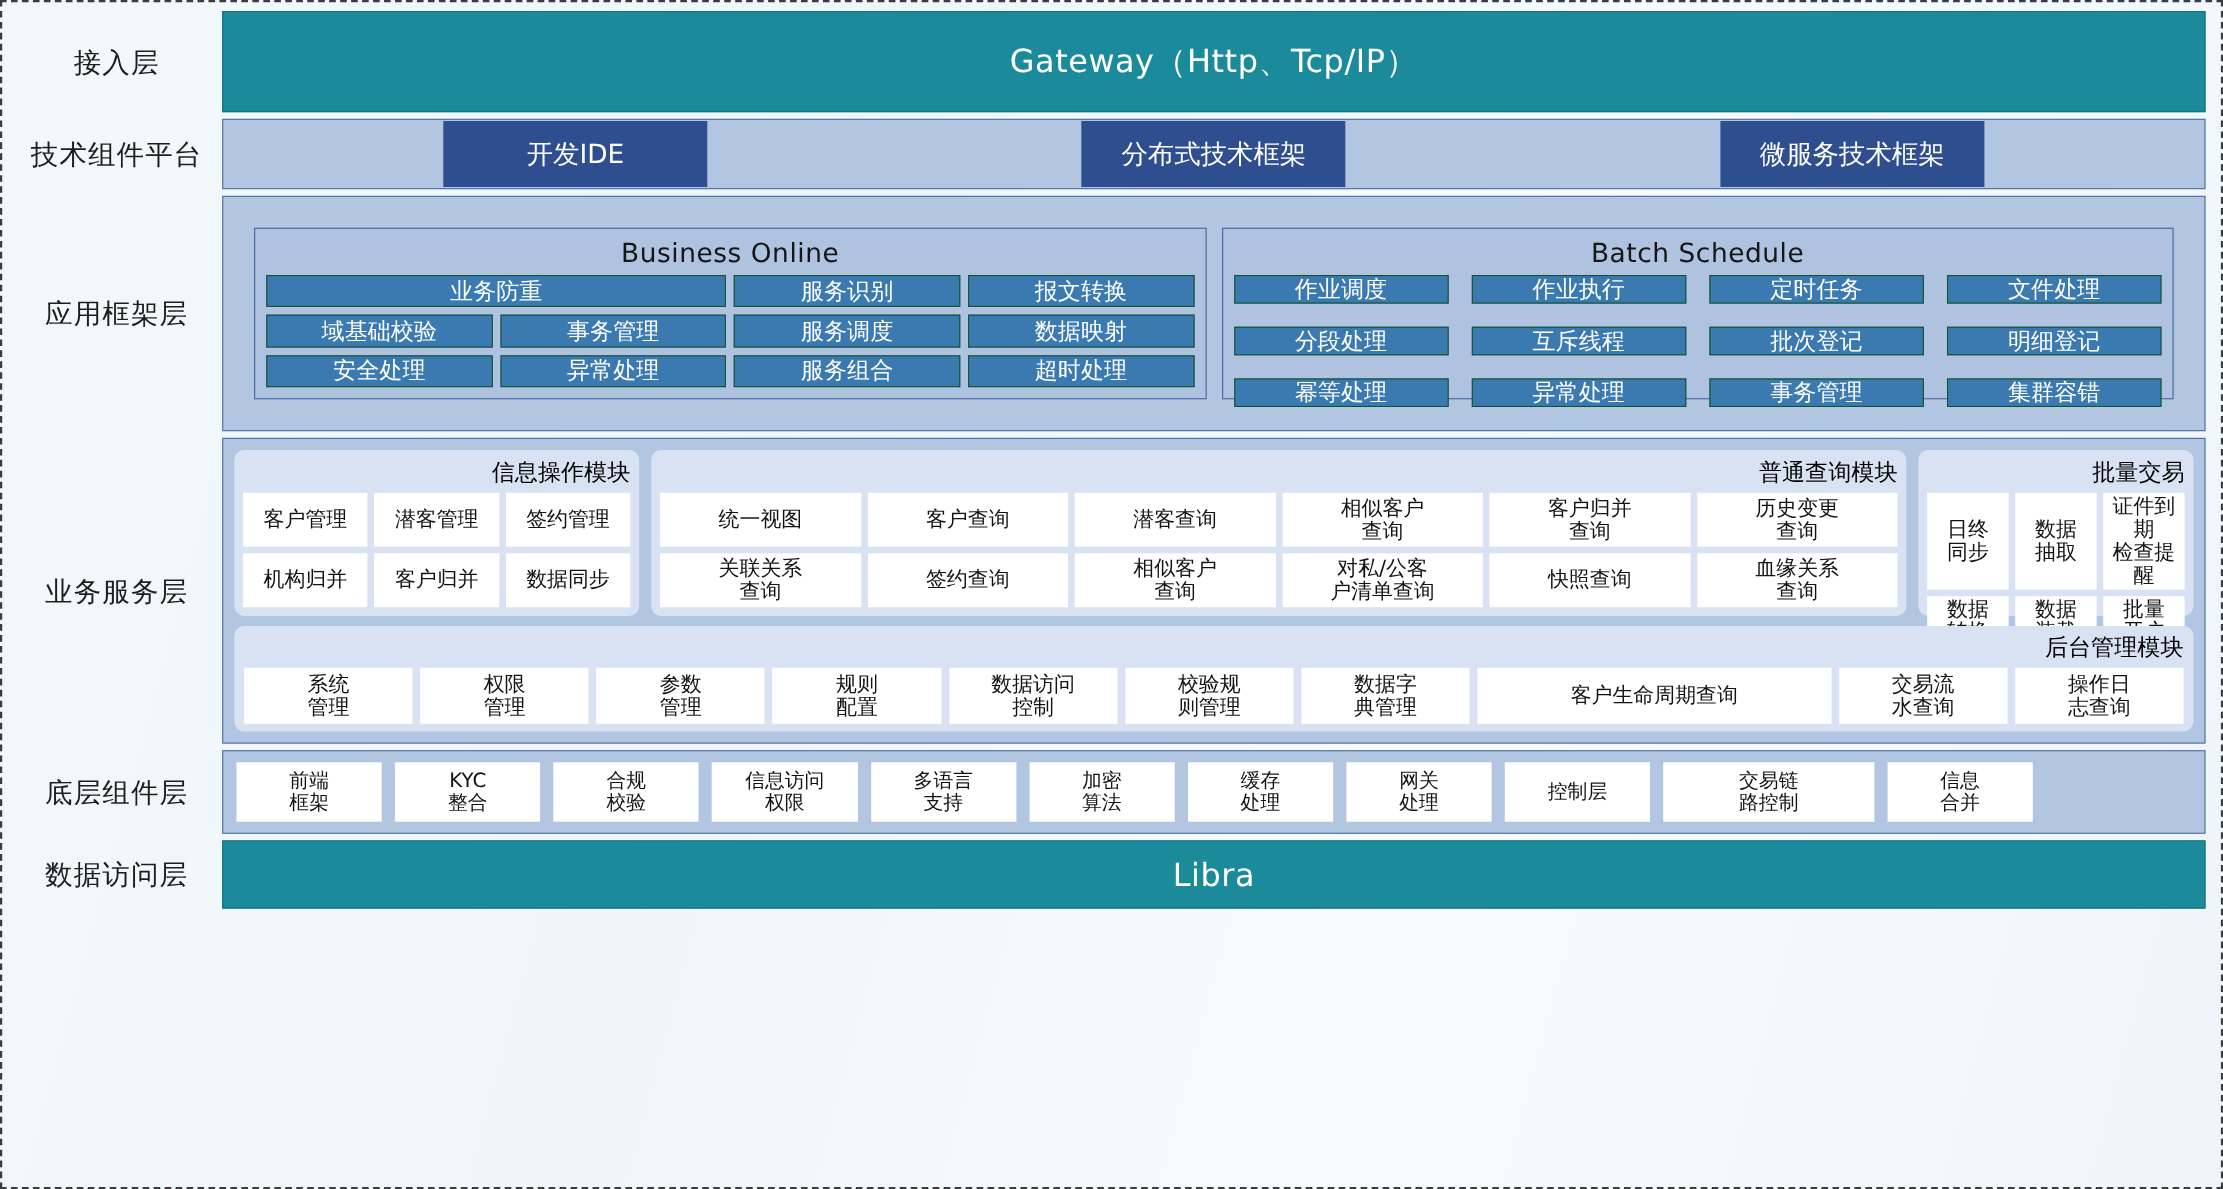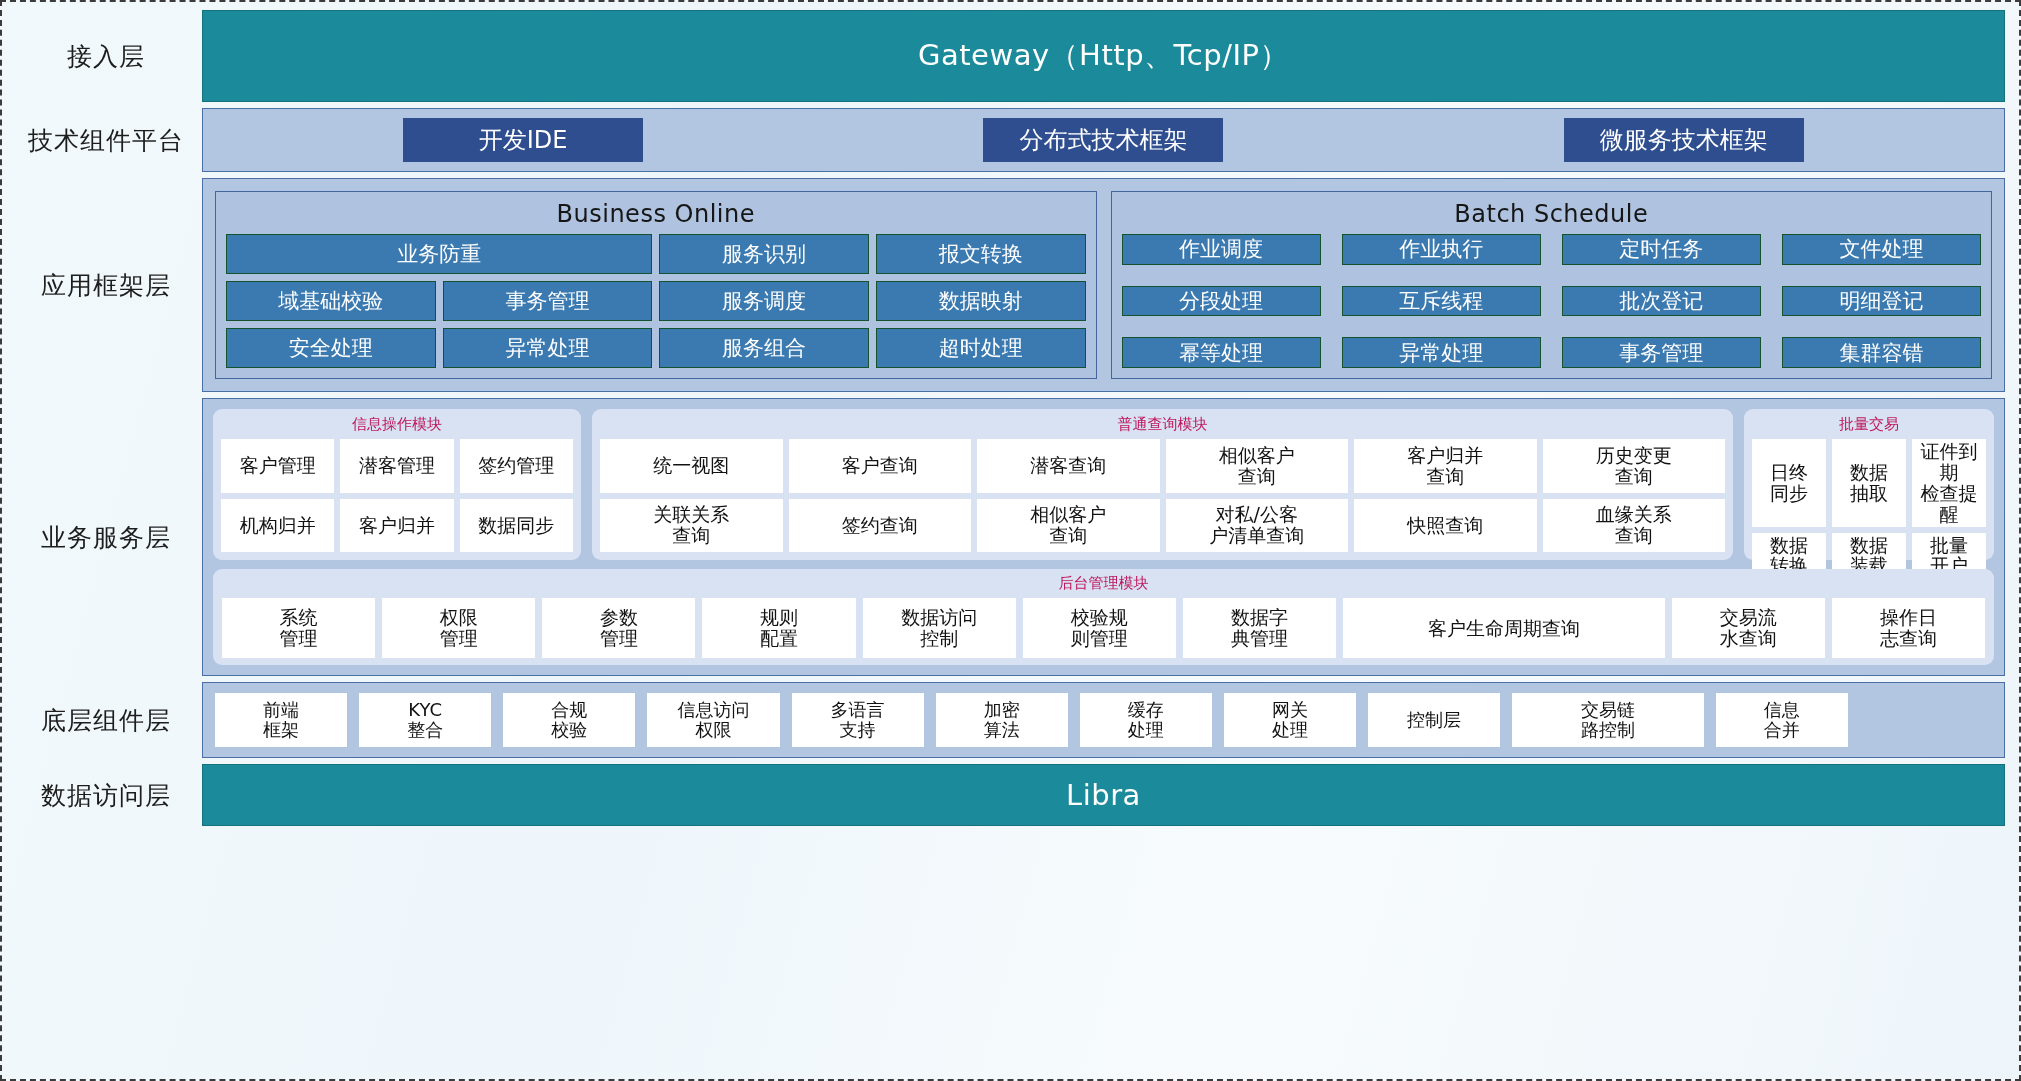--- a/index.html
+++ b/index.html
@@ -62,33 +62,33 @@
     height: 64px;
     display: flex;
     align-items: center;
     justify-content: space-around;
     padding: 0 30px;
   }
   .tech-chip {
     background: #2e4e90;
     color: #fff;
     font-size: 24px;
-    height: 44px;
+    height: 60px;
     min-width: 240px;
     padding: 0 26px;
     display: flex;
     align-items: center;
     justify-content: center;
   }
 
   
   #app-framework {
     display: flex;
     gap: 14px;
-    padding: 12px;
+    padding: 28px;
     height: 214px;
   }
   .app-group {
     flex: 1 1 0;
     background: #afc3e0;
     border: 1px solid #42669d;
     padding: 6px 10px 10px 10px;
     display: flex;
     flex-direction: column;
   }
@@ -137,23 +137,23 @@
   }
   .mod-card {
     background: #d9e2f3;
     border-radius: 9px;
     padding: 4px 8px 8px 8px;
     display: flex;
     flex-direction: column;
     min-width: 0;
   }
   .mod-title {
-    text-align: center;
-    font-size: 15px;
-    color: #be185d;
+    text-align: right;
+    font-size: 21px;
+    color: #000000;
     margin: 2px 0 5px 0;
   }
   .mod-grid {
     display: grid;
     gap: 6px;
     flex: 1 1 auto;
   }
   .g3 { grid-template-columns: repeat(3, 1fr); }
   .g6 { grid-template-columns: repeat(6, 1fr); }
   .white-cell {

